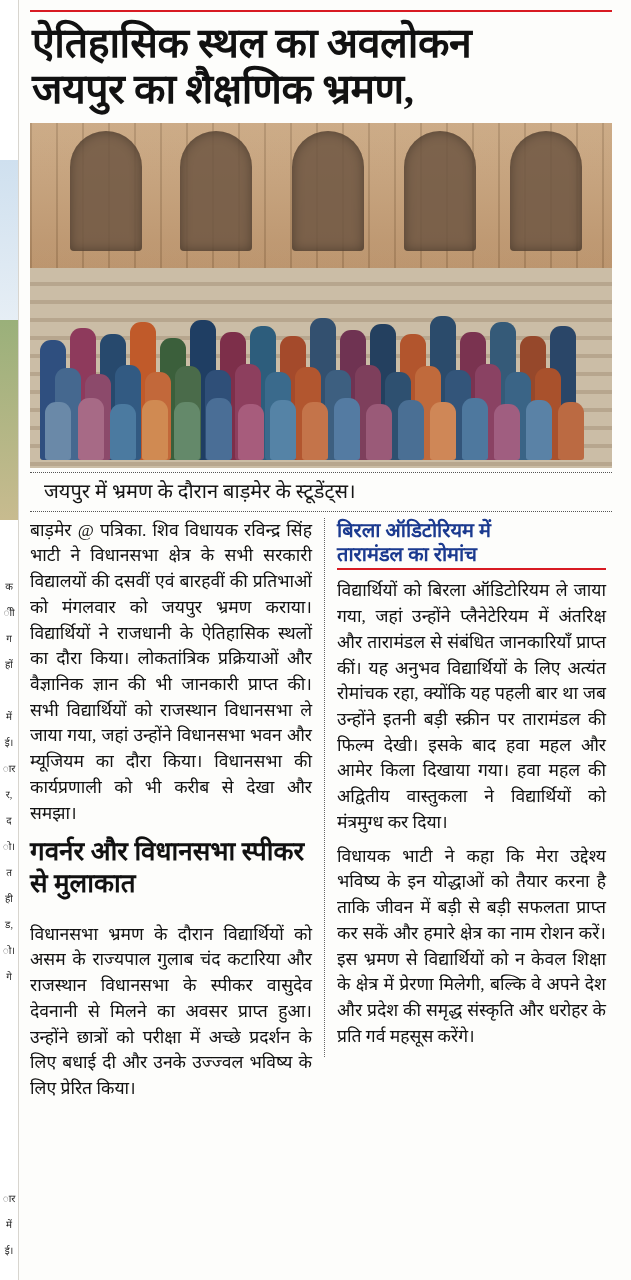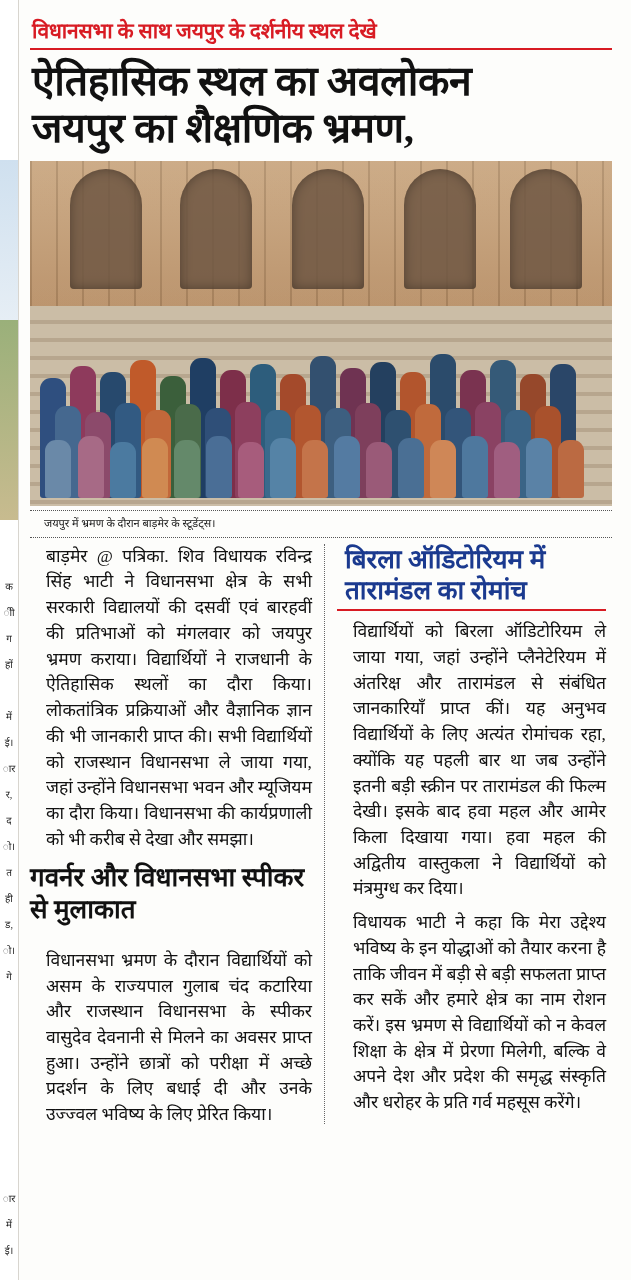--- a/index.html
+++ b/index.html
@@ -136,21 +136,21 @@
     width: 26px;
     border-radius: 11px 11px 3px 3px;
   }
   .photo-caption-wrap {
     border-top: 1px dotted #555;
     border-bottom: 1px dotted #555;
     padding: 5px 0 6px 14px;
     margin: 4px 0 6px 0;
   }
   .photo-caption {
-    font-size: 11px;
+    font-size: 20px;
     line-height: 1.35;
     color: #151515;
   }
   .cols {
     display: flex;
     gap: 12px;
     align-items: flex-start;
   }
   .col {
     width: 282px;
@@ -158,38 +158,38 @@
   }
   .col.right {
     border-left: 1px dotted #666;
     padding-left: 12px;
   }
   .body-text {
     font-size: 17.5px;
     line-height: 1.47;
     text-align: justify;
     color: #111;
-    margin: 0 0 8px 16px;
+    margin: 0 0 8px 0;
   }
   .body-text.lead {
     text-align: justify;
   }
   .subhead {
     font-size: 26px;
     font-weight: bold;
     line-height: 1.22;
     color: #111;
     margin: 10px 0 22px 0;
   }
   .subhead-red {
-    font-size: 26px;
+    font-size: 20px;
     font-weight: bold;
     line-height: 1.22;
     color: #1b3a8f;
-    margin: 0 0 2px 8px;
+    margin: 0 0 2px 0;
   }
   .subhead-red .l2 { display: block; }
   .rule-under {
     height: 2px;
     background: #d81b23;
     margin: 2px 0 8px 0;
   }
 </style>
 </head>
 <body>
@@ -214,21 +214,20 @@
     <div class="strip-text" style="top:918px">ड,</div>
     <div class="strip-text" style="top:944px">ो।</div>
     <div class="strip-text" style="top:970px">गे</div>
     <div class="strip-text" style="top:1192px">ार</div>
     <div class="strip-text" style="top:1218px">में</div>
     <div class="strip-text" style="top:1244px">ई।</div>
   </div>
 
   <div class="content">
 
-    <div class="kicker">विधानसभा के साथ जयपुर के दर्शनीय स्थल देखे</div>
     <div class="rule-red"></div>
 
     <div class="headline">
       <div>ऐतिहासिक स्थल का अवलोकन</div>
       <div>जयपुर का शैक्षणिक भ्रमण,</div>
     </div>
 
     <div class="photo-wrap">
       <div class="photo">
         <div class="facade"></div>

